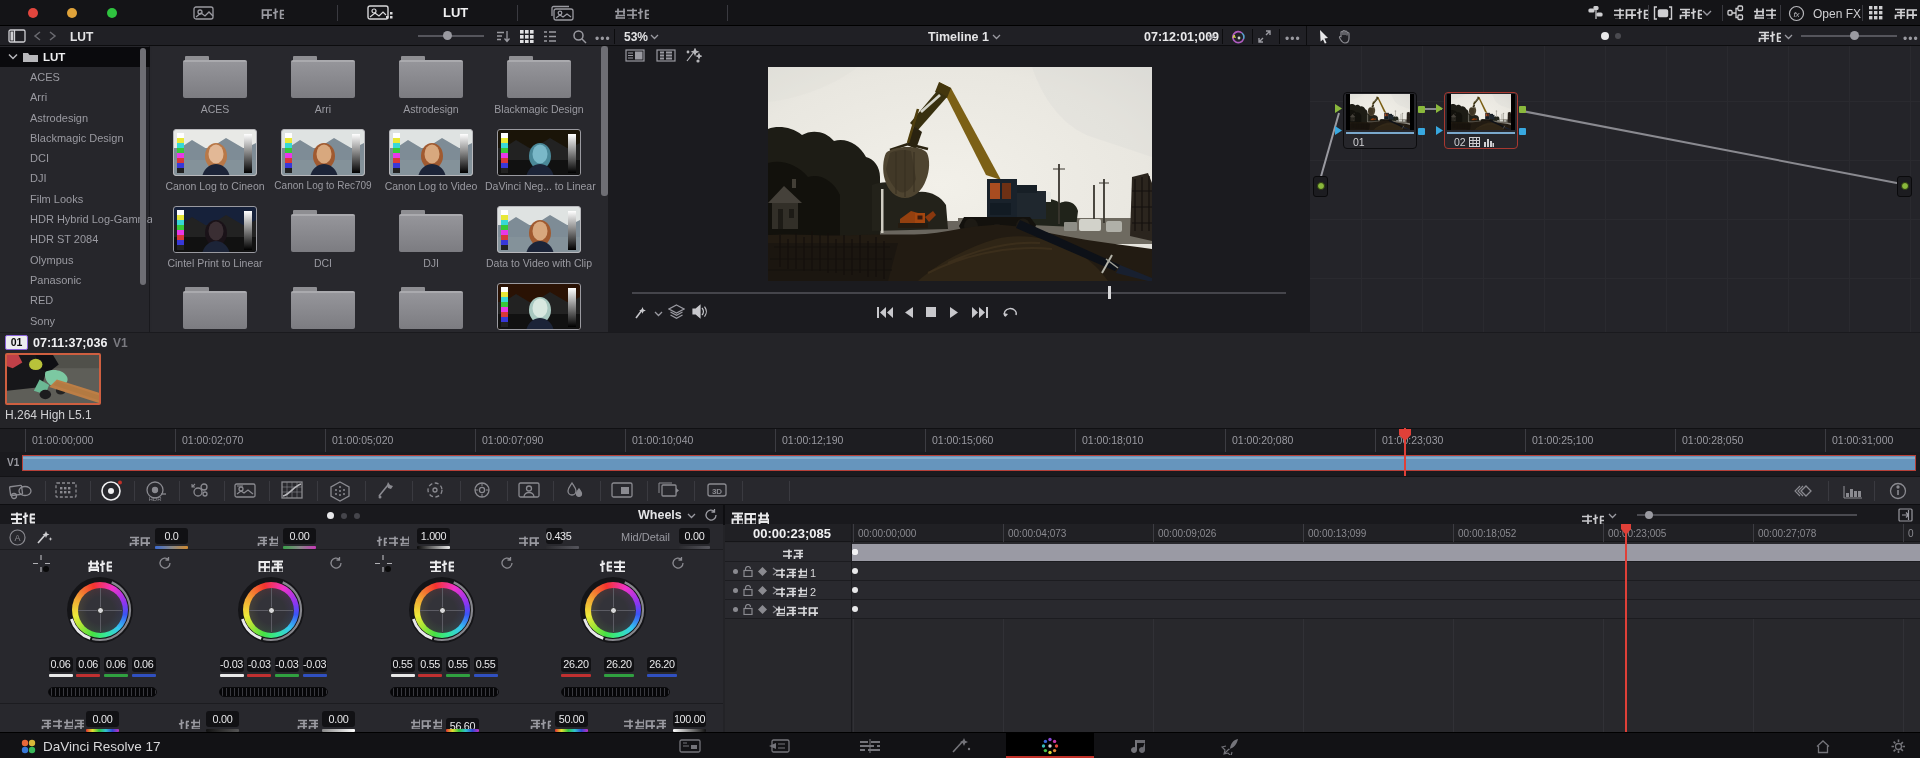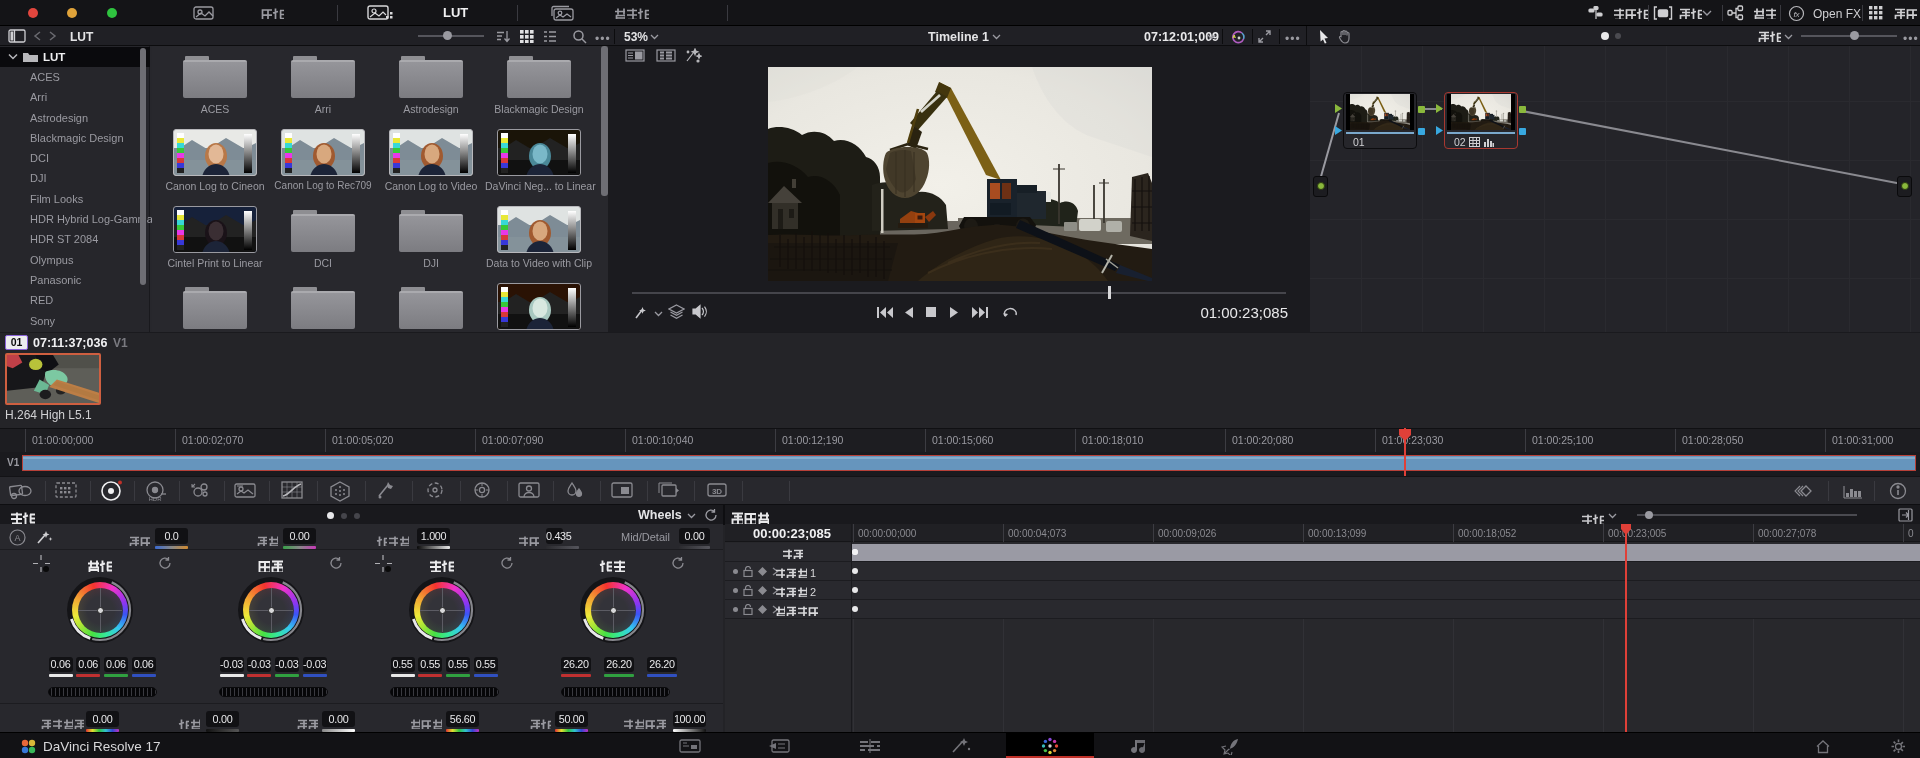--- a/index.html
+++ b/index.html
@@ -541,21 +541,20 @@
       <path d="M1 1 v11 L9 6.5 Z"></path>
     </svg>
 <svg class="abs" style="left:359px;top:260px" width="18" height="13" fill="#c8c8cc">
       <path d="M1 1 v11 L7 6.5 Z M8 1 v11 L14 6.5 Z"></path>
       <rect x="15" y="1" width="2" height="11"></rect>
     </svg>
 <svg class="abs" style="left:390px;top:259px" width="17" height="15" stroke="#c8c8cc" fill="none" stroke-width="1.4">
       <path d="M3 11 a6 5 0 1 1 11 -1"></path>
       <path d="M1.5 8 L3.5 12 6 9" fill="#c8c8cc" stroke="none"></path>
     </svg>
-<div class="abs" style="left:0px;top:258px;width:676px;text-align:right;color:#e8e8ea;font-size:15px">01:00:23;085</div>
 </div>
 <div class="abs" style="left:1306px;top:46px;width:4px;height:286px;background:#1b1b1f"></div>
 
 <div id="nodes" class="abs" style="left:1310px;top:46px;width:610px;height:286px;background:#242429;overflow:hidden">
     <div class="abs" style="left:51px;top:0;width:1px;height:286px;background:#2a2a2f"></div>
     <div class="abs" style="left:112px;top:0;width:1px;height:286px;background:#2a2a2f"></div>
     <div class="abs" style="left:173px;top:0;width:1px;height:286px;background:#2a2a2f"></div>
     <div class="abs" style="left:234px;top:0;width:1px;height:286px;background:#2a2a2f"></div>
     <div class="abs" style="left:295px;top:0;width:1px;height:286px;background:#2a2a2f"></div>
     <div class="abs" style="left:356px;top:0;width:1px;height:286px;background:#2a2a2f"></div>
@@ -1027,21 +1026,21 @@
       </svg></span>
     <div class="vbox" style="left:322px;top:187px;width:33px;line-height:16px;height:16px">0.00</div>
     <div class="ul" style="left:322px;top:205px;width:33px;height:2.5px;background:linear-gradient(90deg,#888,#fff)"></div>
     <span class="abs" style="left:409px;top:190px;color:#9a9aa1"><svg class="zh z11">
         <use href="#zd"></use>
       </svg><svg class="zh z11">
         <use href="#za"></use>
       </svg><svg class="zh z11">
         <use href="#zd"></use>
       </svg></span>
-    <div class="vbox" style="left:446px;top:187px;width:33px;line-height:16px;height:16px">56.60</div>
+    <div class="vbox" style="left:446px;top:194px;width:33px;line-height:16px;height:16px">56.60</div>
     <div class="ul" style="left:446px;top:205px;width:33px;height:2.5px;background:linear-gradient(90deg,#e03030,#e0e030,#30c040,#30c0d0,#3048d0,#c030c0)"></div>
     <span class="abs" style="left:529px;top:190px;color:#9a9aa1"><svg class="zh z11">
         <use href="#ze"></use>
       </svg><svg class="zh z11">
         <use href="#zc"></use>
       </svg></span>
     <div class="vbox" style="left:555px;top:187px;width:33px;line-height:16px;height:16px">50.00</div>
     <div class="ul" style="left:555px;top:205px;width:33px;height:2.5px;background:linear-gradient(90deg,#e03030,#e0e030,#30c040,#30c0d0,#3048d0,#c030c0)"></div>
     <span class="abs" style="left:622px;top:190px;color:#9a9aa1"><svg class="zh z11">
         <use href="#zb"></use>

